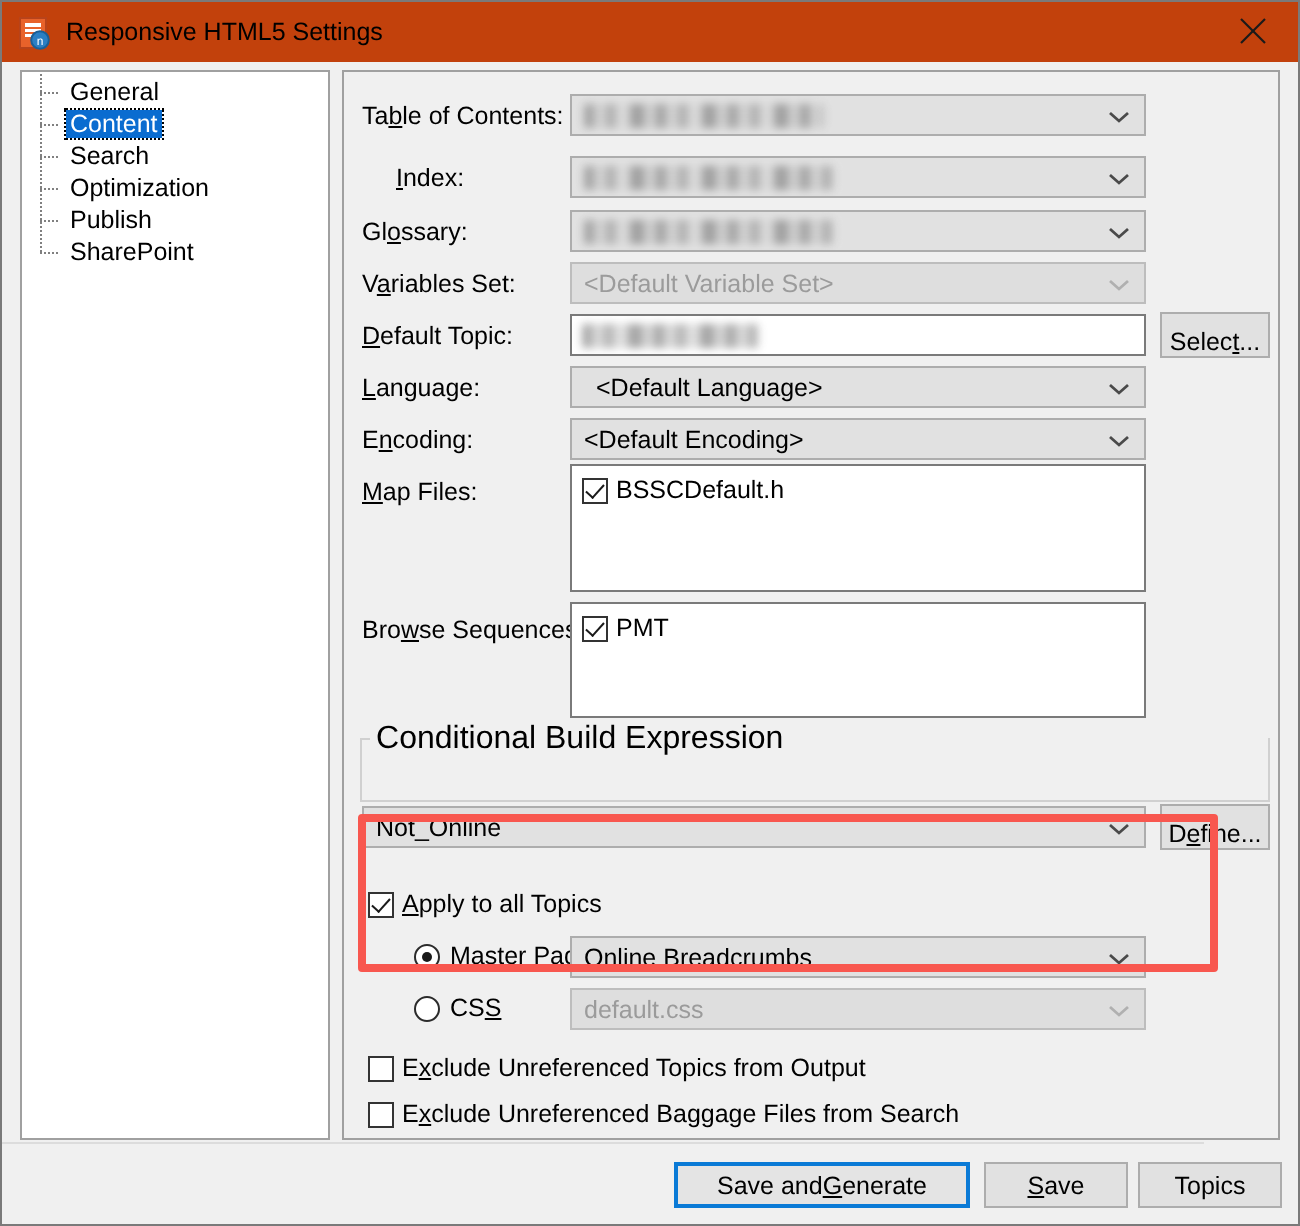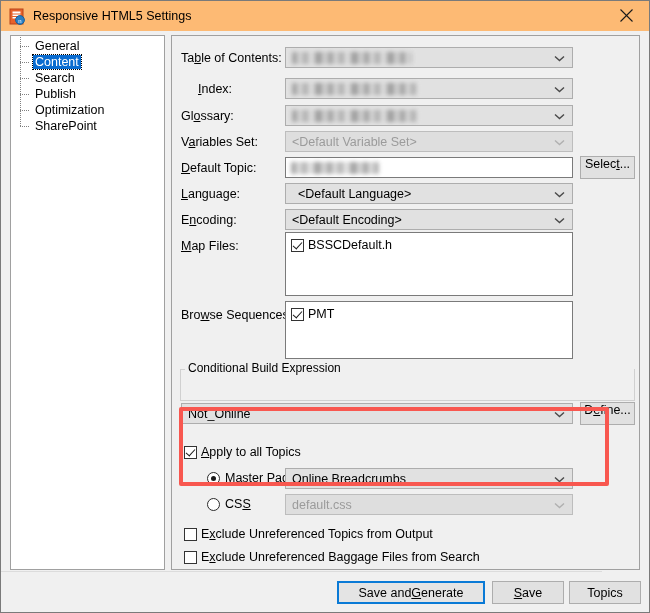--- a/index.html
+++ b/index.html
@@ -17,21 +17,21 @@
     position: relative;
     width: 650px; height: 613px;
     background: #f0f0f0;
     border: 1px solid #7a7a7a;
   }
 
   
   .titlebar {
     position: absolute; left: 0; top: 0;
     width: 648px; height: 30px;
-    background: #fdba74;
+    background: #c2410c;
     display: flex; align-items: center;
   }
   .title-icon {
     width: 17px; height: 17px;
     margin-left: 8px; margin-right: 7px;
     position: relative; flex: none;
   }
   .title-text {
     font-size: 12.5px; color: #000;
     white-space: nowrap;
@@ -152,21 +152,21 @@
         rgba(200,200,200,.85) 30px, rgba(200,200,200,.85) 36px);
     filter: blur(2px);
     opacity: .95;
   }
 
   .btn {
     position: absolute;
     height: 23px;
     background: #e1e1e1;
     border: 1px solid #adadad;
-    display: flex; align-items: flex-start; justify-content: center;
+    display: flex; align-items: flex-end; justify-content: center;
     font-size: 12.5px;
     white-space: nowrap;
     cursor: default;
   }
   .btn .u { text-decoration: underline; }
 
   .listbox {
     position: absolute;
     background: #ffffff;
     border: 1px solid #7a7a7a;
@@ -228,21 +228,21 @@
   .groupbox {
     position: absolute;
     border: 1px solid #d0d0d0;
     border-top: none;
   }
   .groupbox .gtitle {
     position: absolute;
     top: -8px; left: 4px;
     background: #f0f0f0;
     padding: 0 3px;
-    font-size: 12px;
+    font-size: 16px;
     white-space: nowrap;
   }
   .groupbox .gline-l, .groupbox .gline-r {
     position: absolute; top: 0; height: 1px; background: #d0d0d0;
   }
   .groupbox .gline-l { left: 0; width: 4px; }
 
   
   .red-box {
     position: absolute;
@@ -306,24 +306,24 @@
       <div class="tree-item">
         <span class="lbl">General</span>
       </div>
       <div class="tree-item selected">
         <span class="lbl">Content</span>
       </div>
       <div class="tree-item">
         <span class="lbl">Search</span>
       </div>
       <div class="tree-item">
+        <span class="lbl">Optimization</span>
+      </div>
+      <div class="tree-item">
         <span class="lbl">Publish</span>
-      </div>
-      <div class="tree-item">
-        <span class="lbl">Optimization</span>
       </div>
       <div class="tree-item">
         <span class="lbl">SharePoint</span>
       </div>
     </div>
 
     <div class="content-panel">
 
       <div class="flabel" style="left:9px; top:15px;"><span>Ta</span><span class="u">b</span><span>le of Contents:</span></div>
       <div class="combo" style="left:113px; top:11px; width:288px;">

